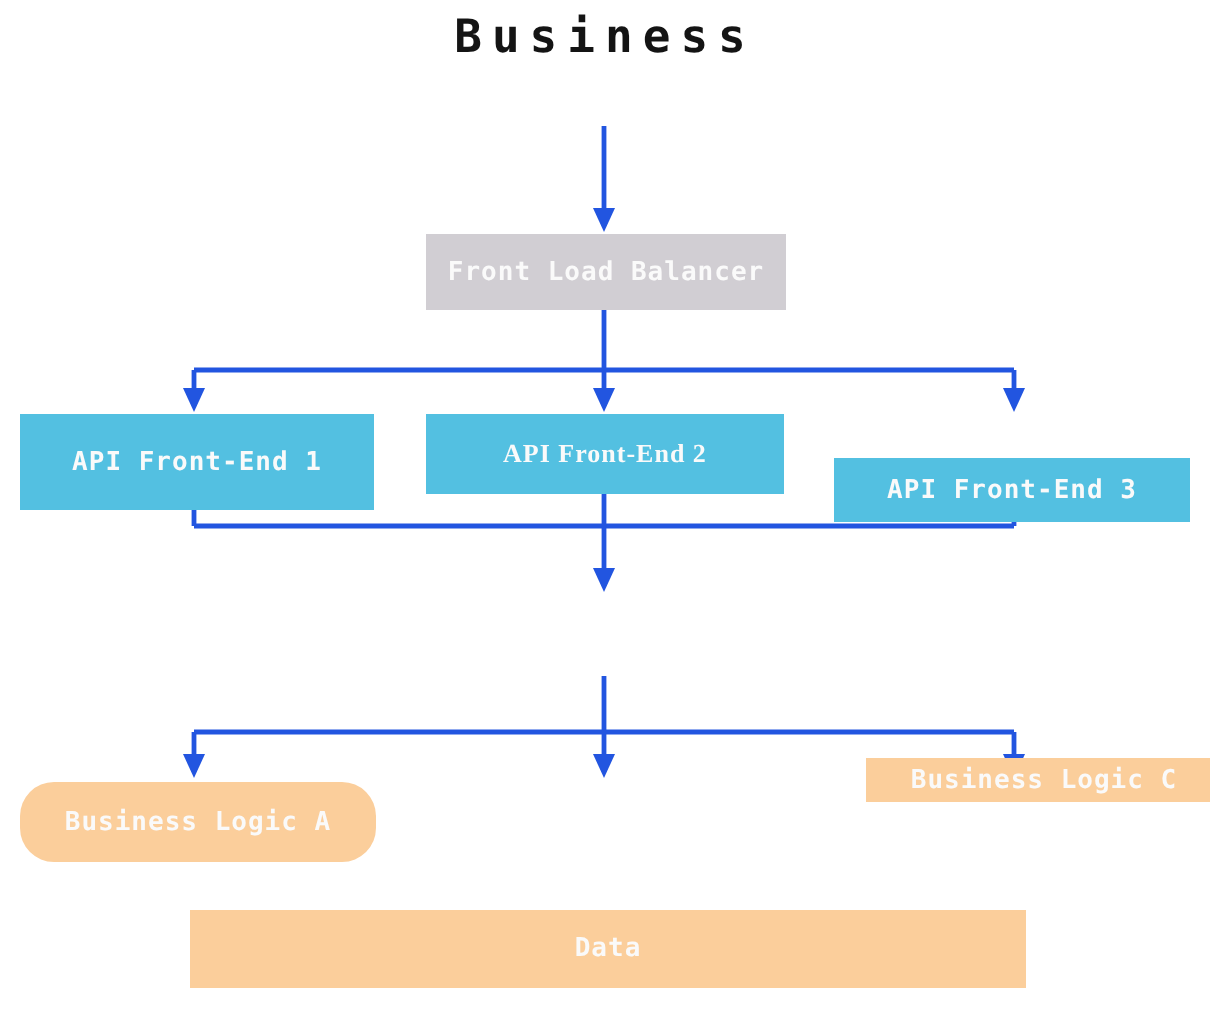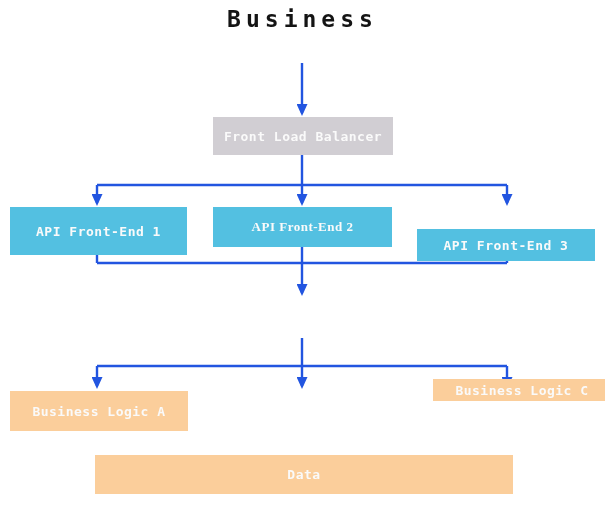--- a/index.html
+++ b/index.html
@@ -50,21 +50,21 @@
   .node.gray   { background: #d1ced3; }
   .node.cyan   { background: #53c0e1; }
   .node.orange { background: #fbce9b; }
 
   
   #node-front-load-balancer { left: 213px; top: 117px; width: 180px; height: 38px; }
   #node-api-front-end-1     { left: 10px;  top: 207px; width: 177px; height: 48px; }
   #node-api-front-end-2     { left: 213px; top: 207px; width: 179px; height: 40px; font-family: Liberation Serif, serif; }
   #node-api-front-end-3     { left: 417px; top: 201px; width: 178px; height: 32px; margin-top: 28px; }
   #node-service-coordinator { left: 213px; top: 298px; width: 180px; height: 40px; }
-  #node-business-logic-a    { left: 10px;  top: 391px; width: 178px; height: 40px; }
+  #node-business-logic-a    { left: 10px;  top: 391px; width: 178px; height: 40px; border-radius: 17px; }
   #node-business-logic-b    { left: 213px; top: 391px; width: 179px; height: 40px; }
   #node-business-logic-c    { left: 417px; top: 379px; width: 178px; height: 22px; margin-left: 16px; }
   #node-data                { left: 95px;  top: 455px; width: 418px; height: 39px; }
 </style>
 </head>
 <body>
 
 <div id="canvas">
 
   <div id="diagram-title">Business</div>

